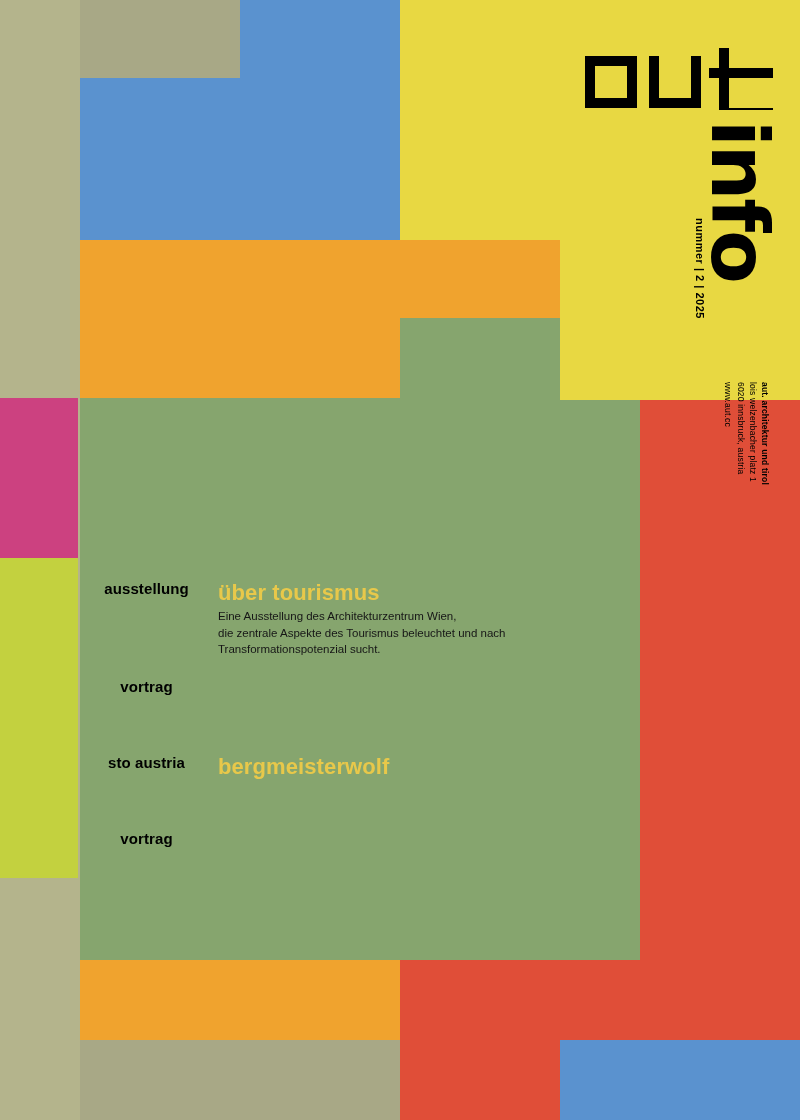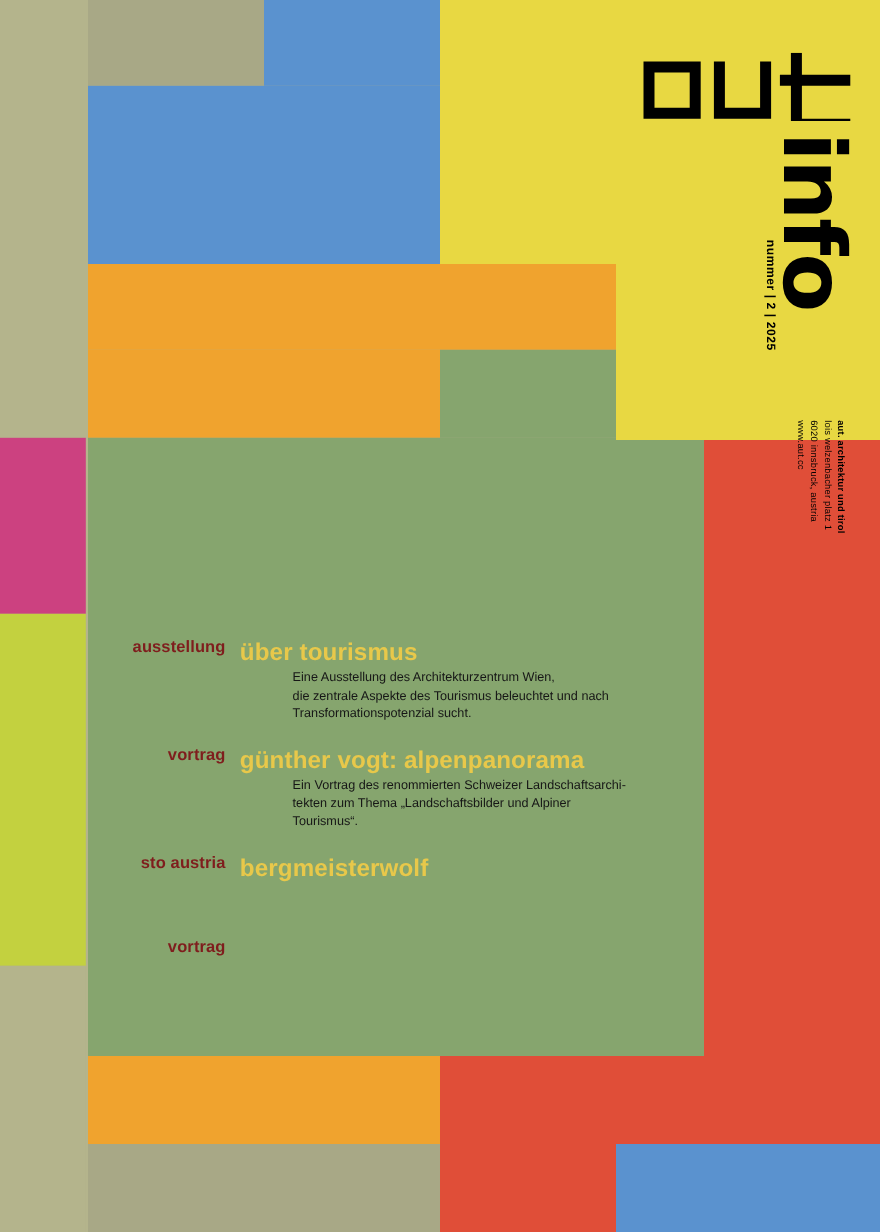--- a/index.html
+++ b/index.html
@@ -87,44 +87,43 @@
     top: 580px;
     width: 520px;
   }
   .prog-item {
     position: relative;
     margin-bottom: 20px;
     min-height: 56px;
   }
   .prog-cat {
     position: absolute;
-    left: 0;
+    left: 14px;
     top: 0;
     width: 145px;
-    text-align: right;
+    text-align: center;
     font-size: 15px;
     font-weight: bold;
-    color: #7f1d1d;
+    color: #000000;
     letter-spacing: 0.1px;
   }
   .prog-body {
     margin-left: 158px;
   }
   .prog-title {
     font-size: 22px;
     font-weight: bold;
     color: #e8c84a;
     margin-bottom: 2px;
     letter-spacing: 0.1px;
   }
   .prog-desc {
     font-size: 11.5px;
     line-height: 1.45;
     color: #161616;
-    margin-left: 48px;
   }
 </style>
 </head>
 <body>
 
 <div id="poster">
 
   <div class="block" style="left:80px;top:0;width:160px;height:78px;background:#a8a886;"></div>
   <div class="block" style="left:240px;top:0;width:160px;height:78px;background:#5a92cf;"></div>
   <div class="block" style="left:400px;top:0;width:160px;height:240px;background:#e8d842;"></div>
@@ -173,25 +172,20 @@
       <div class="prog-body">
         <div class="prog-title">über tourismus</div>
         <div class="prog-desc" style="white-space:pre-line;">Eine Ausstellung des Architekturzentrum Wien,
 die zentrale Aspekte des Tourismus beleuchtet und nach
 Transformationspotenzial sucht.</div>
       </div>
     </div>
 
     <div class="prog-item">
       <div class="prog-cat">vortrag</div>
-      <div class="prog-body">
-        <div class="prog-title">günther vogt: alpenpanorama</div>
-        <div class="prog-desc" style="white-space:pre-line;">Ein Vortrag des renommierten Schweizer Landschaftsarchi-
-tekten zum Thema „Landschaftsbilder und Alpiner Tourismus“.</div>
-      </div>
     </div>
 
     <div class="prog-item">
       <div class="prog-cat">sto  austria</div>
       <div class="prog-body">
         <div class="prog-title">bergmeisterwolf</div>
       </div>
     </div>
 
     <div class="prog-item">

